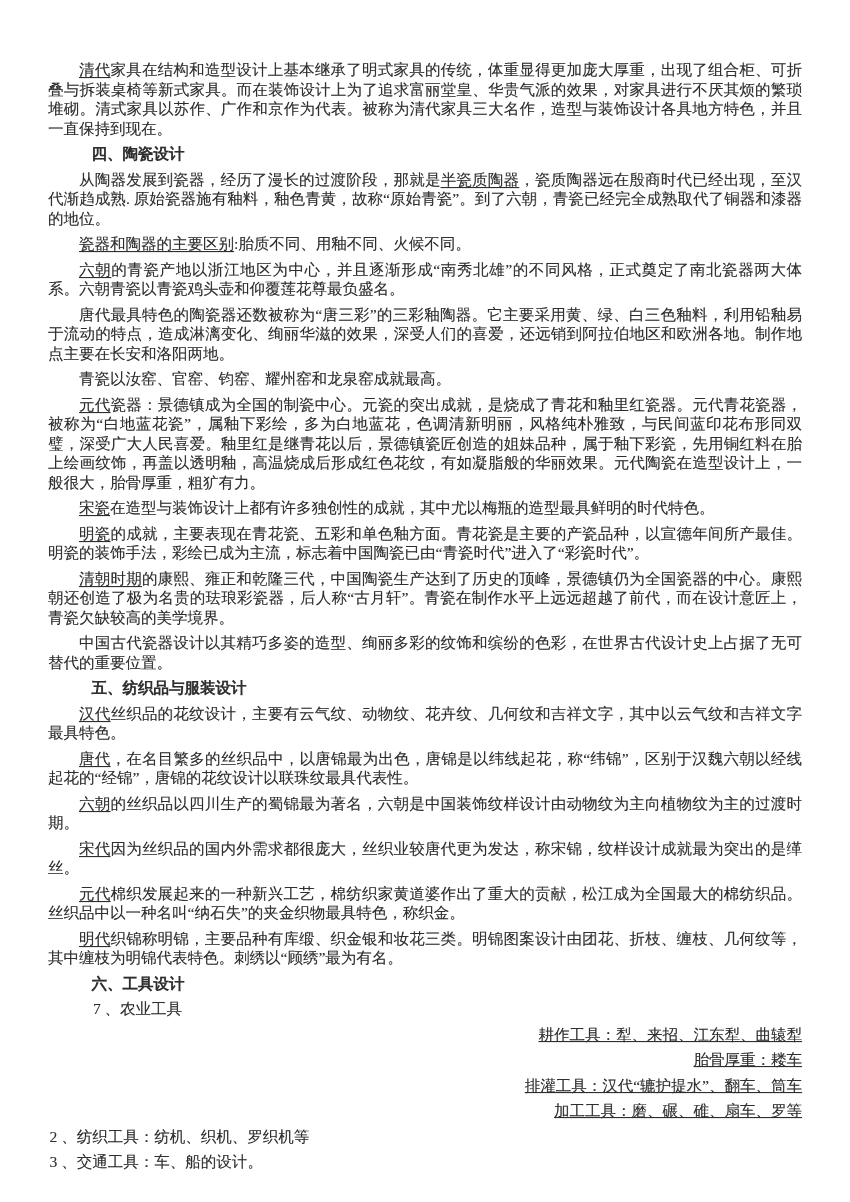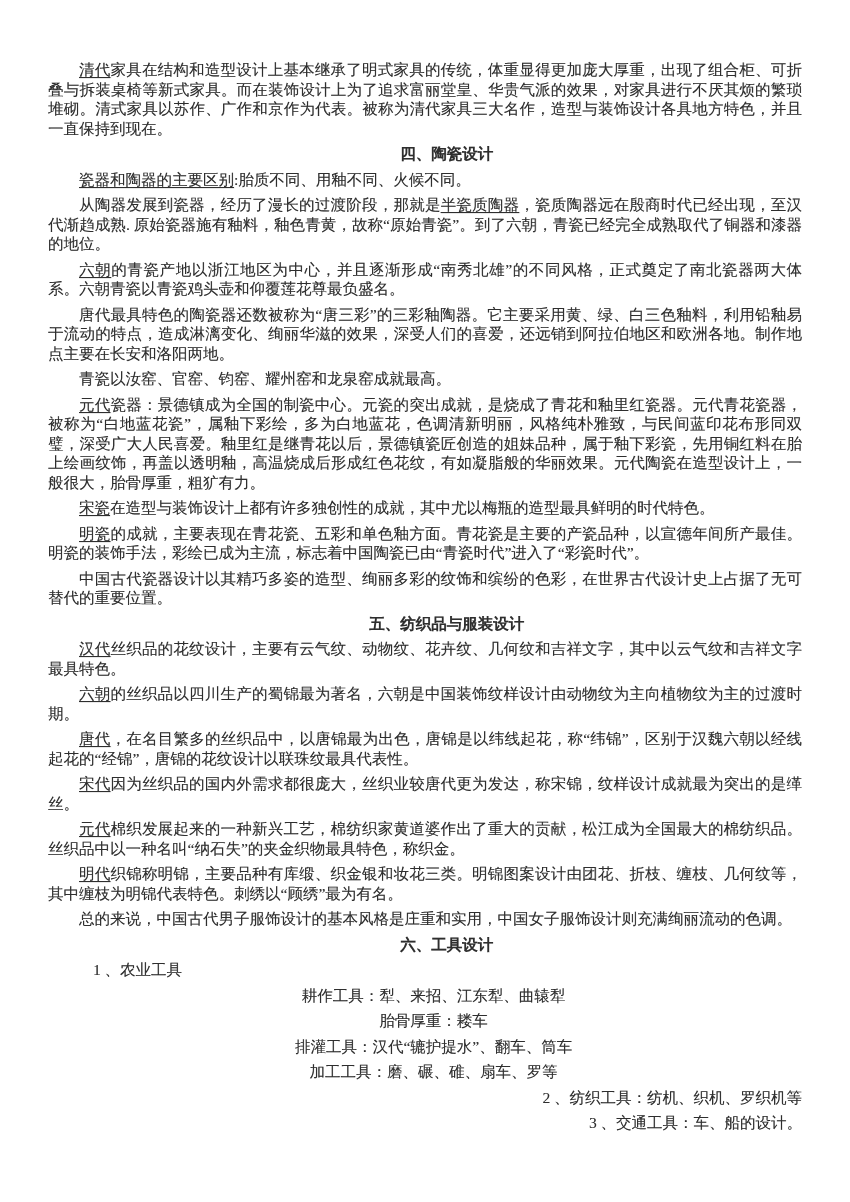--- a/index.html
+++ b/index.html
@@ -29,66 +29,67 @@
     margin: 6px;
     padding: 0;
   }
   .para {
     text-indent: 2em;
     text-align: justify;
   }
   .heading {
     font-weight: 700;
     text-indent: 2.8em;
-    text-align: center;
+    text-align: left;
   }
   .subitem {
     text-indent: 2.9em;
     text-align: left;
   }
   .toolline {
     text-indent: 1.1em;
-    text-align: center;
+    text-align: right;
+    text-decoration: underline;
   }
   .numline {
     text-indent: 0.1em;
-    text-align: right;
+    text-align: left;
   }
   .u {
     text-decoration: underline;
     text-decoration-thickness: 1px;
     text-underline-offset: 2px;
   }
 </style>
 </head>
 <body>
 
 <div class="page">
   <div class="content">
       <p class="block para"><span class="u">清代</span><span>家具在结构和造型设计上基本继承了明式家具的传统，体重显得更加庞大厚重，出现了组合柜、可折叠与拆装桌椅等新式家具。而在装饰设计上为了追求富丽堂皇、华贵气派的效果，对家具进行不厌其烦的繁琐堆砌。清式家具以苏作、广作和京作为代表。被称为清代家具三大名作，造型与装饰设计各具地方特色，并且一直保持到现在。</span></p>
       <p class="block heading"><span>四、陶瓷设计</span></p>
+      <p class="block para"><span>从陶器发展到瓷器，经历了漫长的过渡阶段，那就是</span><span class="u">半瓷质陶器</span><span>，瓷质陶器远在殷商时代已经出现，至汉代渐趋成熟. 原始瓷器施有釉料，釉色青黄，故称“原始青瓷”。到了六朝，青瓷已经完全成熟取代了铜器和漆器的地位。</span></p>
       <p class="block para"><span class="u">瓷器和陶器的主要区别</span><span>:胎质不同、用釉不同、火候不同。</span></p>
-      <p class="block para"><span>从陶器发展到瓷器，经历了漫长的过渡阶段，那就是</span><span class="u">半瓷质陶器</span><span>，瓷质陶器远在殷商时代已经出现，至汉代渐趋成熟. 原始瓷器施有釉料，釉色青黄，故称“原始青瓷”。到了六朝，青瓷已经完全成熟取代了铜器和漆器的地位。</span></p>
       <p class="block para"><span class="u">六朝</span><span>的青瓷产地以浙江地区为中心，并且逐渐形成“南秀北雄”的不同风格，正式奠定了南北瓷器两大体系。六朝青瓷以青瓷鸡头壶和仰覆莲花尊最负盛名。</span></p>
       <p class="block para"><span>唐代最具特色的陶瓷器还数被称为“唐三彩”的三彩釉陶器。它主要采用黄、绿、白三色釉料，利用铅釉易于流动的特点，造成淋漓变化、绚丽华滋的效果，深受人们的喜爱，还远销到阿拉伯地区和欧洲各地。制作地点主要在长安和洛阳两地。</span></p>
       <p class="block para"><span>青瓷以汝窑、官窑、钧窑、耀州窑和龙泉窑成就最高。</span></p>
       <p class="block para"><span class="u">元代</span><span>瓷器：景德镇成为全国的制瓷中心。元瓷的突出成就，是烧成了青花和釉里红瓷器。元代青花瓷器，被称为“白地蓝花瓷”，属釉下彩绘，多为白地蓝花，色调清新明丽，风格纯朴雅致，与民间蓝印花布形同双璧，深受广大人民喜爱。釉里红是继青花以后，景德镇瓷匠创造的姐妹品种，属于釉下彩瓷，先用铜红料在胎上绘画纹饰，再盖以透明釉，高温烧成后形成红色花纹，有如凝脂般的华丽效果。元代陶瓷在造型设计上，一般很大，胎骨厚重，粗犷有力。</span></p>
       <p class="block para"><span class="u">宋瓷</span><span>在造型与装饰设计上都有许多独创性的成就，其中尤以梅瓶的造型最具鲜明的时代特色。</span></p>
       <p class="block para"><span class="u">明瓷</span><span>的成就，主要表现在青花瓷、五彩和单色釉方面。青花瓷是主要的产瓷品种，以宣德年间所产最佳。明瓷的装饰手法，彩绘已成为主流，标志着中国陶瓷已由“青瓷时代”进入了“彩瓷时代”。</span></p>
+      <p class="block para"><span class="u">清朝时期</span><span>的康熙、雍正和乾隆三代，中国陶瓷生产达到了历史的顶峰，景德镇仍为全国瓷器的中心。康熙朝还创造了极为名贵的珐琅彩瓷器，后人称“古月轩”。青瓷在制作水平上远远超越了前代，而在设计意匠上，青瓷欠缺较高的美学境界。</span></p>
       <p class="block para"><span>中国古代瓷器设计以其精巧多姿的造型、绚丽多彩的纹饰和缤纷的色彩，在世界古代设计史上占据了无可替代的重要位置。</span></p>
       <p class="block heading"><span>五、纺织品与服装设计</span></p>
       <p class="block para"><span class="u">汉代</span><span>丝织品的花纹设计，主要有云气纹、动物纹、花卉纹、几何纹和吉祥文字，其中以云气纹和吉祥文字最具特色。</span></p>
+      <p class="block para"><span class="u">唐代</span><span>，在名目繁多的丝织品中，以唐锦最为出色，唐锦是以纬线起花，称“纬锦”，区别于汉魏六朝以经线起花的“经锦”，唐锦的花纹设计以联珠纹最具代表性。</span></p>
       <p class="block para"><span class="u">六朝</span><span>的丝织品以四川生产的蜀锦最为著名，六朝是中国装饰纹样设计由动物纹为主向植物纹为主的过渡时期。</span></p>
-      <p class="block para"><span class="u">唐代</span><span>，在名目繁多的丝织品中，以唐锦最为出色，唐锦是以纬线起花，称“纬锦”，区别于汉魏六朝以经线起花的“经锦”，唐锦的花纹设计以联珠纹最具代表性。</span></p>
       <p class="block para"><span class="u">宋代</span><span>因为丝织品的国内外需求都很庞大，丝织业较唐代更为发达，称宋锦，纹样设计成就最为突出的是缂丝。</span></p>
       <p class="block para"><span class="u">元代</span><span>棉织发展起来的一种新兴工艺，棉纺织家黄道婆作出了重大的贡献，松江成为全国最大的棉纺织品。丝织品中以一种名叫“纳石失”的夹金织物最具特色，称织金。</span></p>
       <p class="block para"><span class="u">明代</span><span>织锦称明锦，主要品种有库缎、织金银和妆花三类。明锦图案设计由团花、折枝、缠枝、几何纹等，其中缠枝为明锦代表特色。刺绣以“顾绣”最为有名。</span></p>
-      <p class="block para"><span>总的来说，中国古代男子服饰设计的基本风格是庄重和实用，中国女子服饰设计则充满绚丽流动的色调。</span></p>
       <p class="block heading"><span>六、工具设计</span></p>
-      <p class="block subitem"><span>1 、农业工具</span></p>
+      <p class="block subitem"><span>7 、农业工具</span></p>
       <p class="block toolline"><span>耕作工具：犁、来招、江东犁、曲辕犁</span></p>
       <p class="block toolline"><span>胎骨厚重：耧车</span></p>
       <p class="block toolline"><span>排灌工具：汉代“辘护提水”、翻车、筒车</span></p>
       <p class="block toolline"><span>加工工具：磨、碾、碓、扇车、罗等</span></p>
       <p class="block numline"><span>2 、纺织工具：纺机、织机、罗织机等</span></p>
       <p class="block numline"><span>3 、交通工具：车、船的设计。</span></p>
     </div>
 </div>
 
 </body></html>

